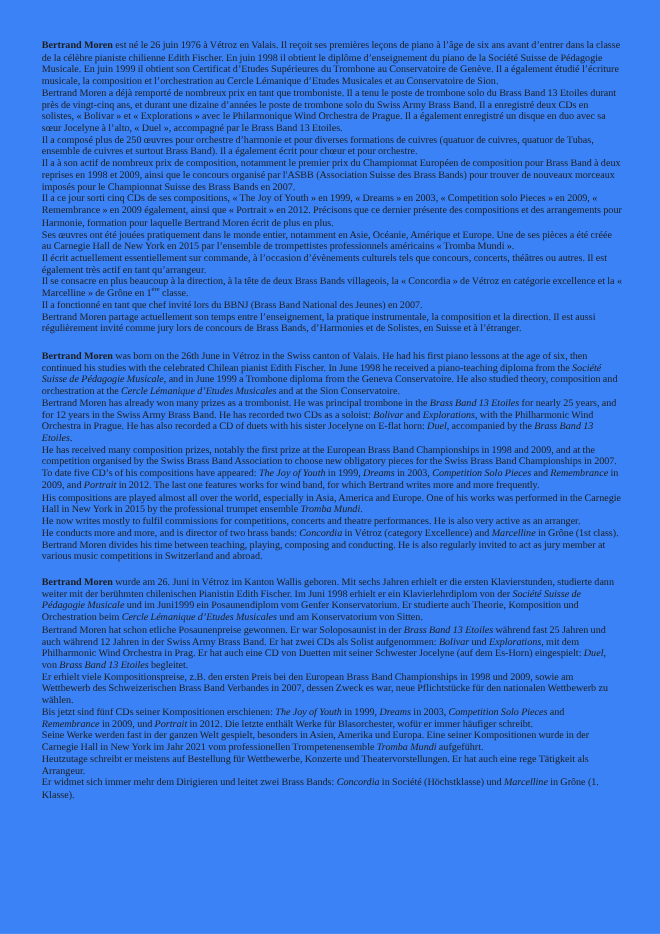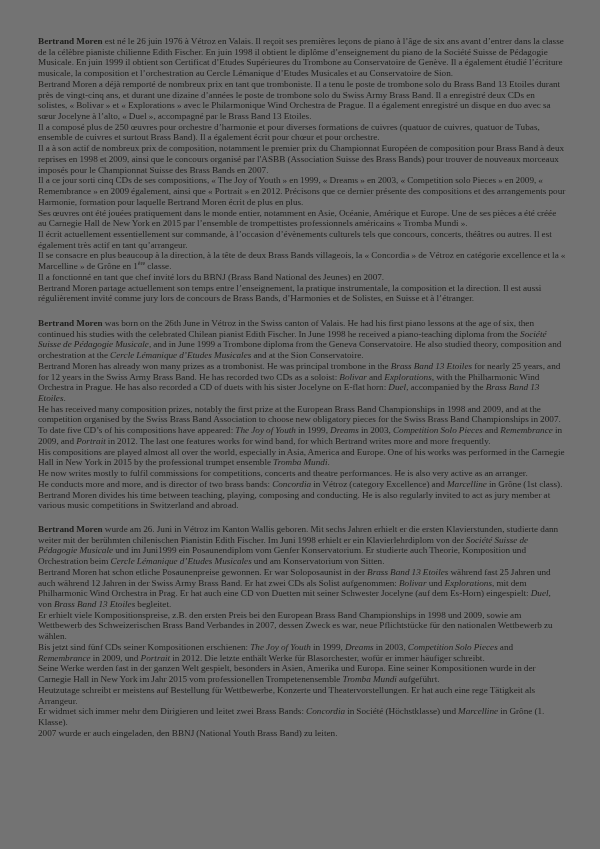--- a/index.html
+++ b/index.html
@@ -34,21 +34,21 @@
   .i { font-style: italic; }
   sup.s {
     font-size: 6px;
     line-height: 0;
     vertical-align: super;
   }
 </style>
 </head>
 <body>
 
-<div class="page" style="background: #737373; color: rgb(29, 29, 27);">
+<div class="page" style="background: #3b82f6; color: rgb(29, 29, 27);">
   <section class="bio-block" style="top: 36px;">
       <p><span class="b">Bertrand Moren</span><span> est né le 26 juin 1976 à Vétroz en Valais. Il reçoit ses premières leçons de piano à l’âge de six ans avant d’entrer dans la classe de la célèbre pianiste chilienne Edith Fischer. En juin 1998 il obtient le diplôme d’enseignement du piano de la Société Suisse de Pédagogie Musicale. En juin 1999 il obtient son Certificat d’Etudes Supérieures du Trombone au Conservatoire de Genève. Il a également étudié l’écriture musicale, la composition et l’orchestration au Cercle Lémanique d’Etudes Musicales et au Conservatoire de Sion.</span></p>
       <p><span>Bertrand Moren a déjà remporté de nombreux prix en tant que tromboniste. Il a tenu le poste de trombone solo du Brass Band 13 Etoiles durant près de vingt-cinq ans, et durant une dizaine d’années le poste de trombone solo du Swiss Army Brass Band. Il a enregistré deux CDs en solistes, « Bolivar » et « Explorations » avec le Philarmonique Wind Orchestra de Prague. Il a également enregistré un disque en duo avec sa sœur Jocelyne à l’alto, « Duel », accompagné par le Brass Band 13 Etoiles.</span></p>
       <p><span>Il a composé plus de 250 œuvres pour orchestre d’harmonie et pour diverses formations de cuivres (quatuor de cuivres, quatuor de Tubas, ensemble de cuivres et surtout Brass Band). Il a également écrit pour chœur et pour orchestre.</span></p>
       <p><span>Il a à son actif de nombreux prix de composition, notamment le premier prix du Championnat Européen de composition pour Brass Band à deux reprises en 1998 et 2009, ainsi que le concours organisé par l'ASBB (Association Suisse des Brass Bands) pour trouver de nouveaux morceaux imposés pour le Championnat Suisse des Brass Bands en 2007.</span></p>
       <p><span>Il a ce jour sorti cinq CDs de ses compositions, « The Joy of Youth » en 1999, « Dreams » en 2003, « Competition solo Pieces » en 2009, « Remembrance » en 2009 également, ainsi que « Portrait » en 2012. Précisons que ce dernier présente des compositions et des arrangements pour Harmonie, formation pour laquelle Bertrand Moren écrit de plus en plus.</span></p>
       <p><span>Ses œuvres ont été jouées pratiquement dans le monde entier, notamment en Asie, Océanie, Amérique et Europe. Une de ses pièces a été créée au Carnegie Hall de New York en 2015 par l’ensemble de trompettistes professionnels américains « Tromba Mundi ».</span></p>
       <p><span>Il écrit actuellement essentiellement sur commande, à l’occasion d’évènements culturels tels que concours, concerts, théâtres ou autres. Il est également très actif en tant qu’arrangeur.</span></p>
       <p><span>Il se consacre en plus beaucoup à la direction, à la tête de deux Brass Bands villageois, la « Concordia » de Vétroz en catégorie excellence et la « Marcelline » de Grône en 1</span><sup class="s">ère</sup><span> classe.</span></p>
       <p><span>Il a fonctionné en tant que chef invité lors du BBNJ (Brass Band National des Jeunes) en 2007.</span></p>
@@ -62,18 +62,17 @@
       <p><span>His compositions are played almost all over the world, especially in Asia, America and Europe. One of his works was performed in the Carnegie Hall in New York in 2015 by the professional trumpet ensemble </span><span class="i">Tromba Mundi</span><span>.</span></p>
       <p><span>He now writes mostly to fulfil commissions for competitions, concerts and theatre performances. He is also very active as an arranger.</span></p>
       <p><span>He conducts more and more, and is director of two brass bands: </span><span class="i">Concordia</span><span> in Vétroz (category Excellence) and </span><span class="i">Marcelline</span><span> in Grône (1st class).</span></p>
       <p><span>Bertrand Moren divides his time between teaching, playing, composing and conducting. He is also regularly invited to act as jury member at various music competitions in Switzerland and abroad.</span></p>
     </section>
   <section class="bio-block" style="top: 524px;">
       <p><span class="b">Bertrand Moren</span><span> wurde am 26. Juni in Vétroz im Kanton Wallis geboren. Mit sechs Jahren erhielt er die ersten Klavierstunden, studierte dann weiter mit der berühmten chilenischen Pianistin Edith Fischer. Im Juni 1998 erhielt er ein Klavierlehrdiplom von der </span><span class="i">Société Suisse de Pédagogie Musicale</span><span> und im Juni1999 ein Posaunendiplom vom Genfer Konservatorium. Er studierte auch Theorie, Komposition und Orchestration beim </span><span class="i">Cercle Lémanique d’Etudes Musicales</span><span> und am Konservatorium von Sitten.</span></p>
       <p><span>Bertrand Moren hat schon etliche Posaunenpreise gewonnen. Er war Soloposaunist in der </span><span class="i">Brass Band 13 Etoiles</span><span> während fast 25 Jahren und auch während 12 Jahren in der Swiss Army Brass Band. Er hat zwei CDs als Solist aufgenommen: </span><span class="i">Bolivar</span><span> und </span><span class="i">Explorations</span><span>, mit dem Philharmonic Wind Orchestra in Prag. Er hat auch eine CD von Duetten mit seiner Schwester Jocelyne (auf dem Es-Horn) eingespielt: </span><span class="i">Duel</span><span>, von </span><span class="i">Brass Band 13 Etoiles</span><span> begleitet.</span></p>
       <p><span>Er erhielt viele Kompositionspreise, z.B. den ersten Preis bei den European Brass Band Championships in 1998 und 2009, sowie am Wettbewerb des Schweizerischen Brass Band Verbandes in 2007, dessen Zweck es war, neue Pflichtstücke für den nationalen Wettbewerb zu wählen.</span></p>
       <p><span>Bis jetzt sind fünf CDs seiner Kompositionen erschienen: </span><span class="i">The Joy of Youth</span><span> in 1999, </span><span class="i">Dreams</span><span> in 2003, </span><span class="i">Competition Solo Pieces</span><span> and </span><span class="i">Remembrance</span><span> in 2009, und </span><span class="i">Portrait</span><span> in 2012. Die letzte enthält Werke für Blasorchester, wofür er immer häufiger schreibt.</span></p>
-      <p><span>Seine Werke werden fast in der ganzen Welt gespielt, besonders in Asien, Amerika und Europa. Eine seiner Kompositionen wurde in der Carnegie Hall in New York im Jahr 2015 vom professionellen Trompetenensemble </span><span class="i">Tromba Mundi</span><span> aufgeführt.</span></p>
+      <p><span>Seine Werke werden fast in der ganzen Welt gespielt, besonders in Asien, Amerika und Europa. Eine seiner Kompositionen wurde in der Carnegie Hall in New York im Jahr 2021 vom professionellen Trompetenensemble </span><span class="i">Tromba Mundi</span><span> aufgeführt.</span></p>
       <p><span>Heutzutage schreibt er meistens auf Bestellung für Wettbewerbe, Konzerte und Theatervorstellungen. Er hat auch eine rege Tätigkeit als Arrangeur.</span></p>
       <p><span>Er widmet sich immer mehr dem Dirigieren und leitet zwei Brass Bands: </span><span class="i">Concordia</span><span> in Société (Höchstklasse) und </span><span class="i">Marcelline</span><span> in Grône (1. Klasse).</span></p>
-      <p><span>2007 wurde er auch eingeladen, den BBNJ (National Youth Brass Band) zu leiten.</span></p>
     </section>
 </div>
 
 </body></html>

